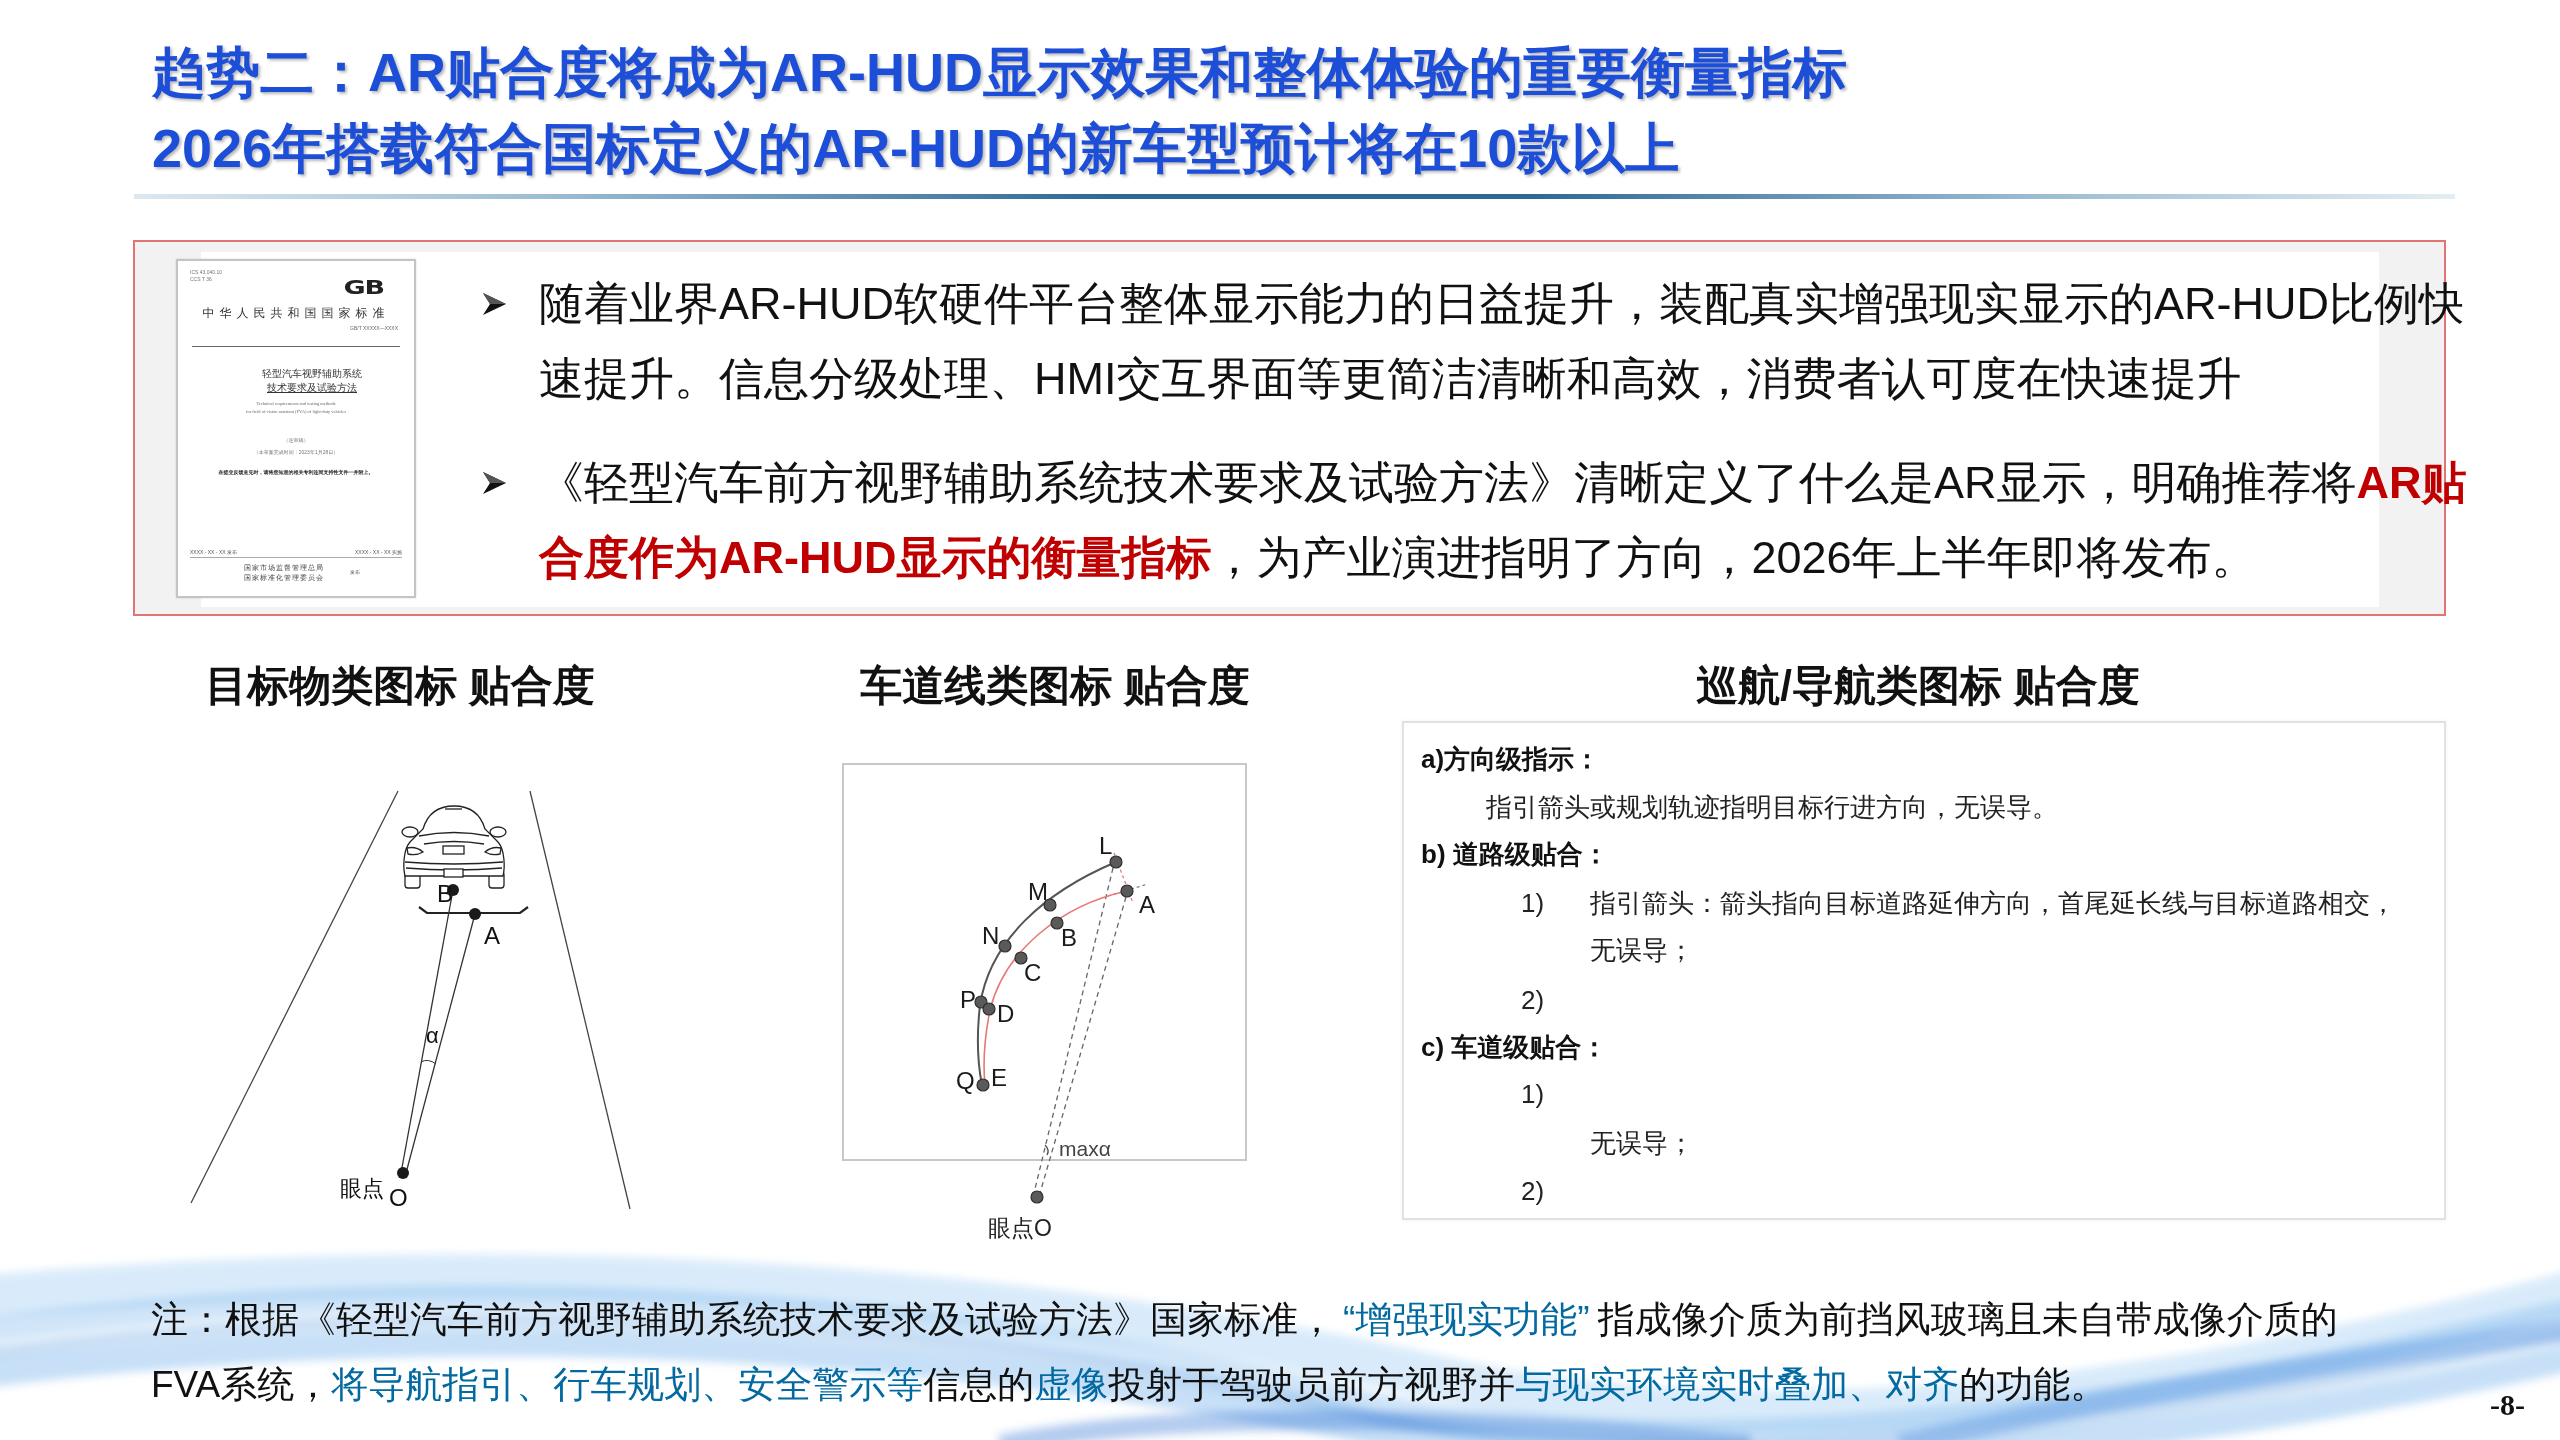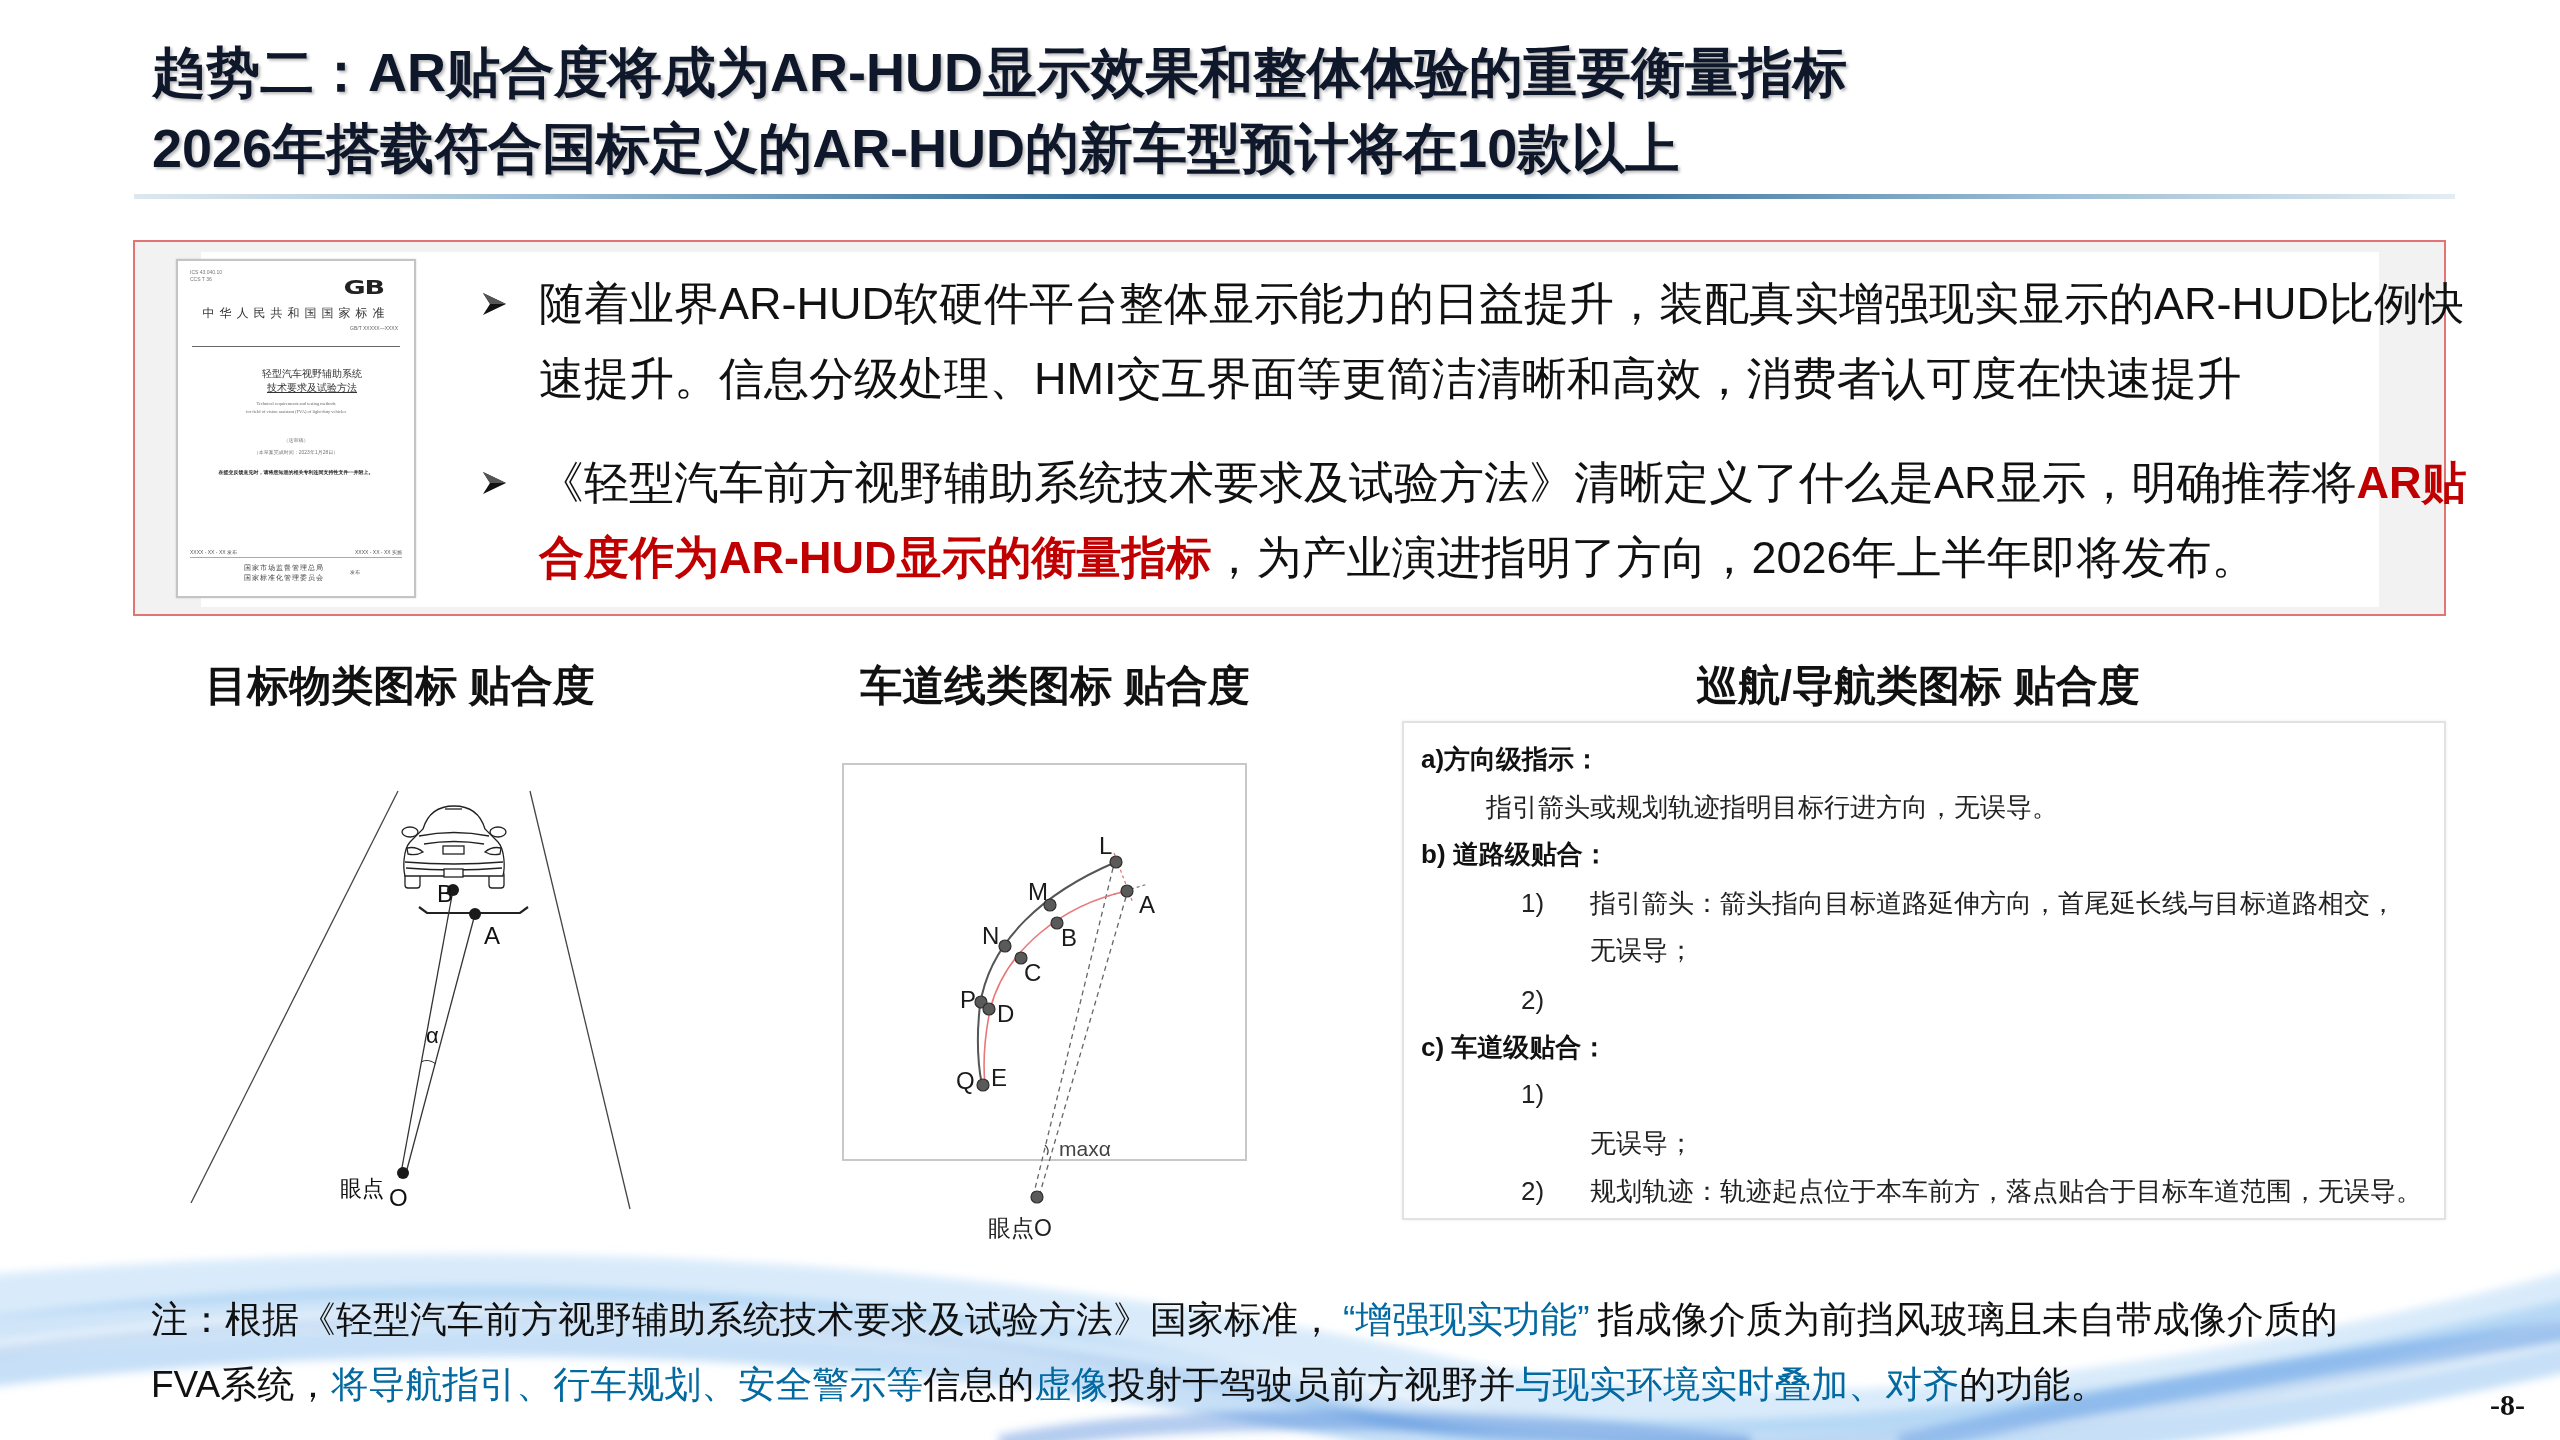--- a/index.html
+++ b/index.html
@@ -1,21 +1,21 @@
 <!DOCTYPE html>
 <html><head>
 <meta charset="utf-8">
 <style>
   html,body{margin:0;padding:0;}
   body{width:2560px;height:1440px;position:relative;overflow:hidden;background:#ffffff;
        font-family:"Liberation Sans","DejaVu Sans",sans-serif;color:#111;}
   .abs{position:absolute;}
 
   
-  .title{left:152px;top:34px;font-size:54px;font-weight:bold;line-height:76px;color:#0f172a;
+  .title{left:152px;top:34px;font-size:54px;font-weight:bold;line-height:76px;color:#1d4ed8;
          text-shadow:2px 2px 3px rgba(0,0,0,0.28);white-space:nowrap;}
   .divider{left:134px;top:194px;width:2321px;height:5px;
            background:linear-gradient(90deg,#dde8f0 0%,#9bbcd3 18%,#2d6894 42%,#2d6894 60%,#9bbcd3 82%,#e4edf3 100%);}
 
   
   .intro-box{left:133px;top:240px;width:2309px;height:372px;border:2px solid #e27474;background:#f2f2f2;}
   .intro-inner{left:201px;top:252px;width:2178px;height:355px;background:#ffffff;}
   .cover{left:176px;top:259px;width:236px;height:335px;border:2px solid #c4c4c4;background:#fff;
          box-shadow:0 0 2px rgba(0,0,0,0.15);color:#444;}
   .cover .c{position:absolute;white-space:nowrap;}
@@ -213,21 +213,20 @@
   <div class="row head" style="left:17px;top:107px;">b) 道路级贴合：</div>
   <div class="row" style="left:117px;top:156px;">1)</div>
   <div class="row" style="left:186px;top:156px;">指引箭头：箭头指向目标道路延伸方向，首尾延长线与目标道路相交，</div>
   <div class="row" style="left:186px;top:203px;">无误导；</div>
   <div class="row" style="left:117px;top:253px;">2)</div>
 
   <div class="row head" style="left:17px;top:300px;">c) 车道级贴合：</div>
   <div class="row" style="left:117px;top:347px;">1)</div>
   <div class="row" style="left:186px;top:396px;">无误导；</div>
   <div class="row" style="left:117px;top:444px;">2)</div>
-  <div class="row" style="left:186px;top:444px;">规划轨迹：轨迹起点位于本车前方，落点贴合于目标车道范围，无误导。</div>
 </div>
 
 <div class="abs note-line" style="top:1290px;">
   <span>注：根据《轻型汽车前方视野辅助系统技术要求及试验方法》国家标准，</span><span class="red" style="margin:0 8px;">“增强现实功能”</span><span>指成像介质为前挡风玻璃且未自带成像介质的</span>
 </div>
 <div class="abs note-line" style="top:1355px;">
   <span>FVA系统，</span><span class="red">将导航指引、行车规划、安全警示等</span><span>信息的</span><span class="red">虚像</span><span>投射于驾驶员前方视野并</span><span class="red">与现实环境实时叠加、对齐</span><span>的功能。</span>
 </div>
 
 <div class="abs page-num">-8-</div>

